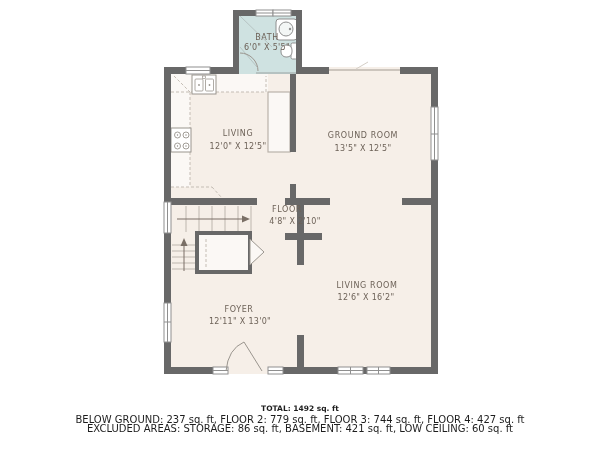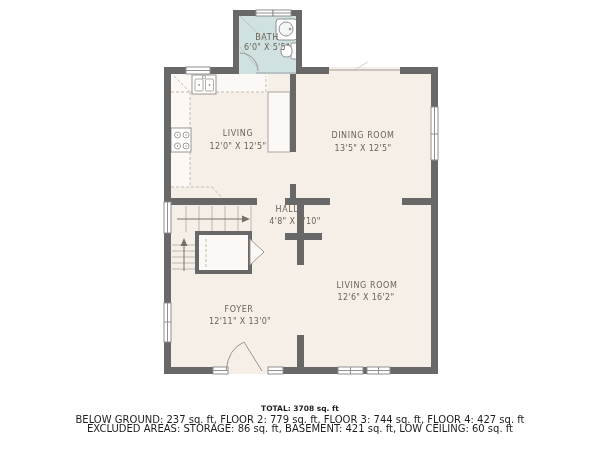--- a/index.html
+++ b/index.html
@@ -209,29 +209,29 @@
       <path d="M244 342 Q 228 349 226 371"></path>
     </g>
   </svg>
 
   <div class="lbl room-name" style="left:267px;top:37px;">BATH</div>
   <div class="lbl room-dims" style="left:267px;top:47px;">6'0" X 5'5"</div>
 
   <div class="lbl room-name" style="left:238px;top:133px;">LIVING</div>
   <div class="lbl room-dims" style="left:238px;top:146px;">12'0" X 12'5"</div>
 
-  <div class="lbl room-name" style="left:363px;top:135px;">DINING ROOM</div>
+  <div class="lbl room-name" style="left:363px;top:135px;">GROUND ROOM</div>
   <div class="lbl room-dims" style="left:363px;top:148px;">13'5" X 12'5"</div>
 
-  <div class="lbl room-name" style="left:287px;top:209px;">HALL</div>
+  <div class="lbl room-name" style="left:287px;top:209px;">FLOOR</div>
   <div class="lbl room-dims" style="left:295px;top:221px;">4'8" X 2'10"</div>
 
   <div class="lbl room-name" style="left:367px;top:285px;">LIVING ROOM</div>
   <div class="lbl room-dims" style="left:366px;top:297px;">12'6" X 16'2"</div>
 
   <div class="lbl room-name" style="left:239px;top:309px;">FOYER</div>
   <div class="lbl room-dims" style="left:240px;top:321px;">12'11" X 13'0"</div>
 
-  <div class="summary title" style="top:404px;">TOTAL: 3708 sq. ft</div>
+  <div class="summary title" style="top:404px;">TOTAL: 1492 sq. ft</div>
   <div class="summary" style="top:414px;">BELOW GROUND: 237 sq. ft, FLOOR 2: 779 sq. ft, FLOOR 3: 744 sq. ft, FLOOR 4: 427 sq. ft</div>
   <div class="summary" style="top:423px;">EXCLUDED AREAS: STORAGE: 86 sq. ft, BASEMENT: 421 sq. ft, LOW CEILING: 60 sq. ft</div>
 
 </div>
 
 </body></html>

